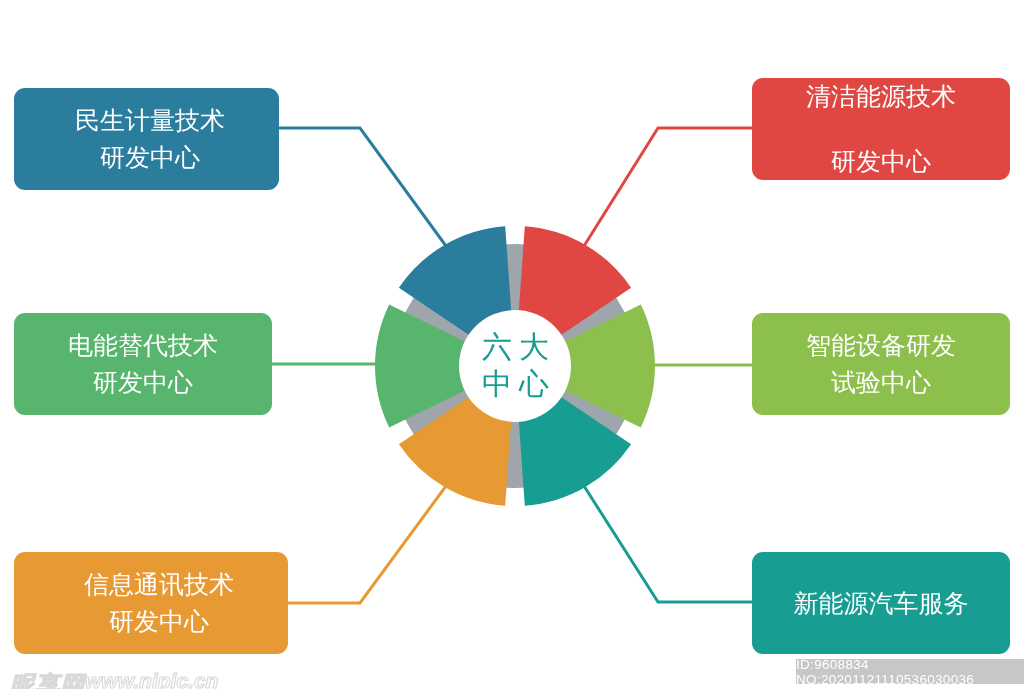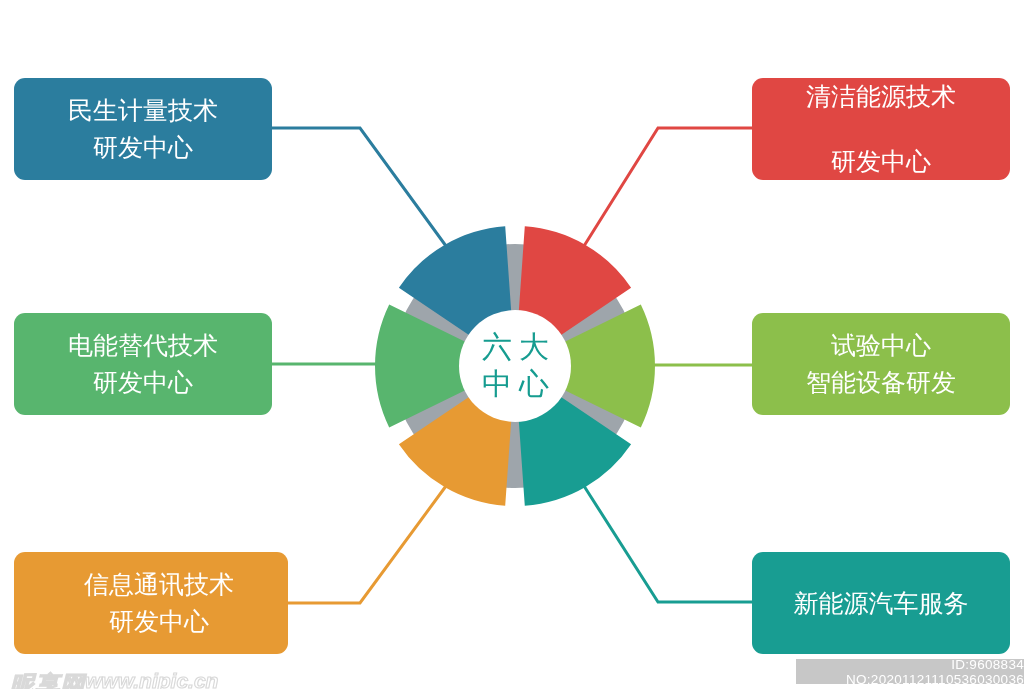--- a/index.html
+++ b/index.html
@@ -6,21 +6,21 @@
   .stage{position:relative;width:1024px;height:689px;background:#fff;overflow:hidden;
          font-family:"Liberation Sans",sans-serif;}
   .connectors{position:absolute;left:0;top:0;}
   .connectors polyline{fill:none;stroke-width:3px;}
   .hub-svg{position:absolute;left:365px;top:216px;width:300px;height:300px;}
   .hub-svg text{font-size:30px;letter-spacing:7px;text-anchor:middle;
                 font-family:"Liberation Sans",sans-serif;font-weight:400;}
   .node-box{position:absolute;width:258px;height:102px;border-radius:11px;color:#fff;
             display:flex;flex-direction:column;align-items:center;justify-content:center;
             font-size:25px;line-height:37px;text-align:center;}
-  .pos-tl{left:14px;top:78px;}
+  .pos-tl{left:14px;top:88px;padding-left:7px;}
   .pos-tr{left:752px;top:78px;gap:28px;}
   .pos-ml{left:14px;top:313px;}
   .pos-mr{left:752px;top:313px;}
   .pos-bl{left:14px;top:552px;}
   .pos-br{left:752px;top:552px;}
   .watermark{position:absolute;left:10px;top:656px;height:28px;display:flex;align-items:flex-start;
              color:#fff;-webkit-text-stroke:1.1px #d9d9d9;
              text-shadow:0 0 1px #dcdcdc;font-style:italic;font-weight:bold;margin-top:13px;}
   .watermark .logo{font-size:24px;letter-spacing:1px;}
   .watermark .url{font-size:21px;}
@@ -61,30 +61,30 @@
   </div>
   <div class="node-box pos-tr" style="background: rgb(224, 71, 67);">
     <div>清洁能源技术</div>
     <div>研发中心</div>
   </div>
   <div class="node-box pos-ml" style="background: rgb(88, 181, 110); text-align: right;">
     <div>电能替代技术</div>
     <div>研发中心</div>
   </div>
   <div class="node-box pos-mr" style="background: rgb(140, 191, 75);">
+    <div>智能设备研发</div>
     <div>试验中心</div>
-    <div>智能设备研发</div>
   </div>
   <div class="node-box pos-bl" style="background: rgb(231, 154, 51); padding-left: 16px;">
     <div>信息通讯技术</div>
     <div>研发中心</div>
   </div>
   <div class="node-box pos-br" style="background: rgb(24, 157, 146);">
     <div>新能源汽车服务</div>
   </div>
 
   <div class="watermark">
     <span class="logo">昵享网</span>
     <span class="url">www.nipic.cn</span>
   </div>
-  <div class="id-badge" style="background: rgb(199, 199, 199); text-align: right;">ID:9608834 NO:20201121110536030036</div>
+  <div class="id-badge" style="background: rgb(199, 199, 199);">ID:9608834 NO:20201121110536030036</div>
 
 </div>
 
 </body></html>

